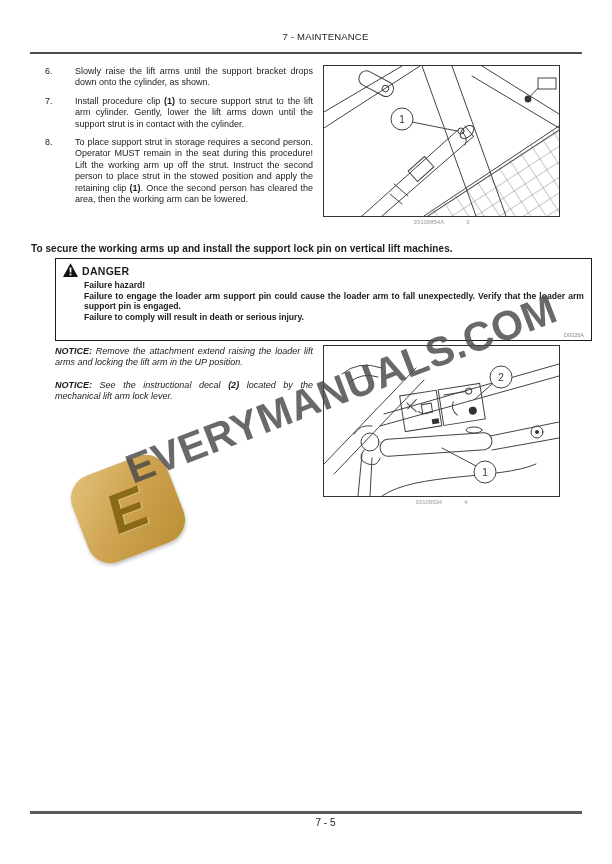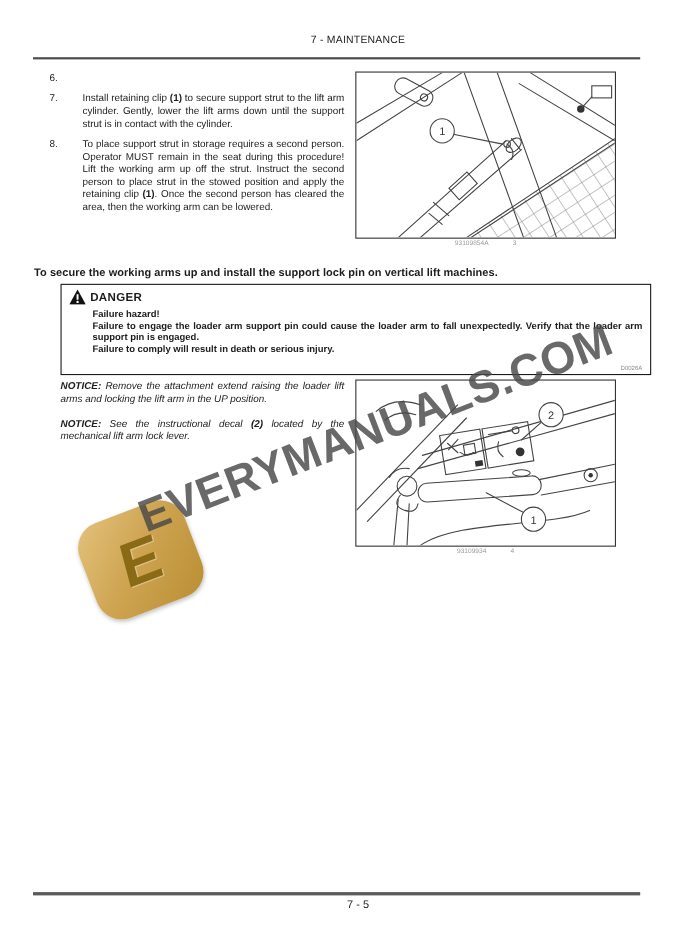--- a/index.html
+++ b/index.html
@@ -72,24 +72,25 @@
 <body>
 
 <div class="page">
 
   <div class="hdr-title">7 - MAINTENANCE</div>
   <div class="hdr-rule"></div>
 
   <div class="steps">
     <div class="step">
       <div class="step-num">6.</div>
+      <div class="step-text"><span>Slowly raise the lift arms until the support bracket drops down onto the cylinder, as shown.</span></div>
     </div>
     <div class="step">
       <div class="step-num">7.</div>
-      <div class="step-text"><span>Install retaining clip </span><span class="b">(1)</span><span> to secure support strut to the lift arm cylinder. Gently, lower the lift arms down until the support strut is in contact with the cylinder.</span></div>
+      <div class="step-text"><span>Install procedure clip </span><span class="b">(1)</span><span> to secure support strut to the lift arm cylinder. Gently, lower the lift arms down until the support strut is in contact with the cylinder.</span></div>
     </div>
     <div class="step">
       <div class="step-num">8.</div>
       <div class="step-text"><span>To place support strut in storage requires a second person.  Operator MUST remain in the seat during this procedure!  Lift the working arm up off the strut.  Instruct the second person to place strut in the stowed position and apply the retaining clip </span><span class="b">(1)</span><span>. Once the second person has cleared the area, then the working arm can be lowered.</span></div>
     </div>
   </div>
 
   <div class="figure figure3">
     <div class="fig-frame">
       <svg width="235" height="150" viewBox="0 0 235 150">

